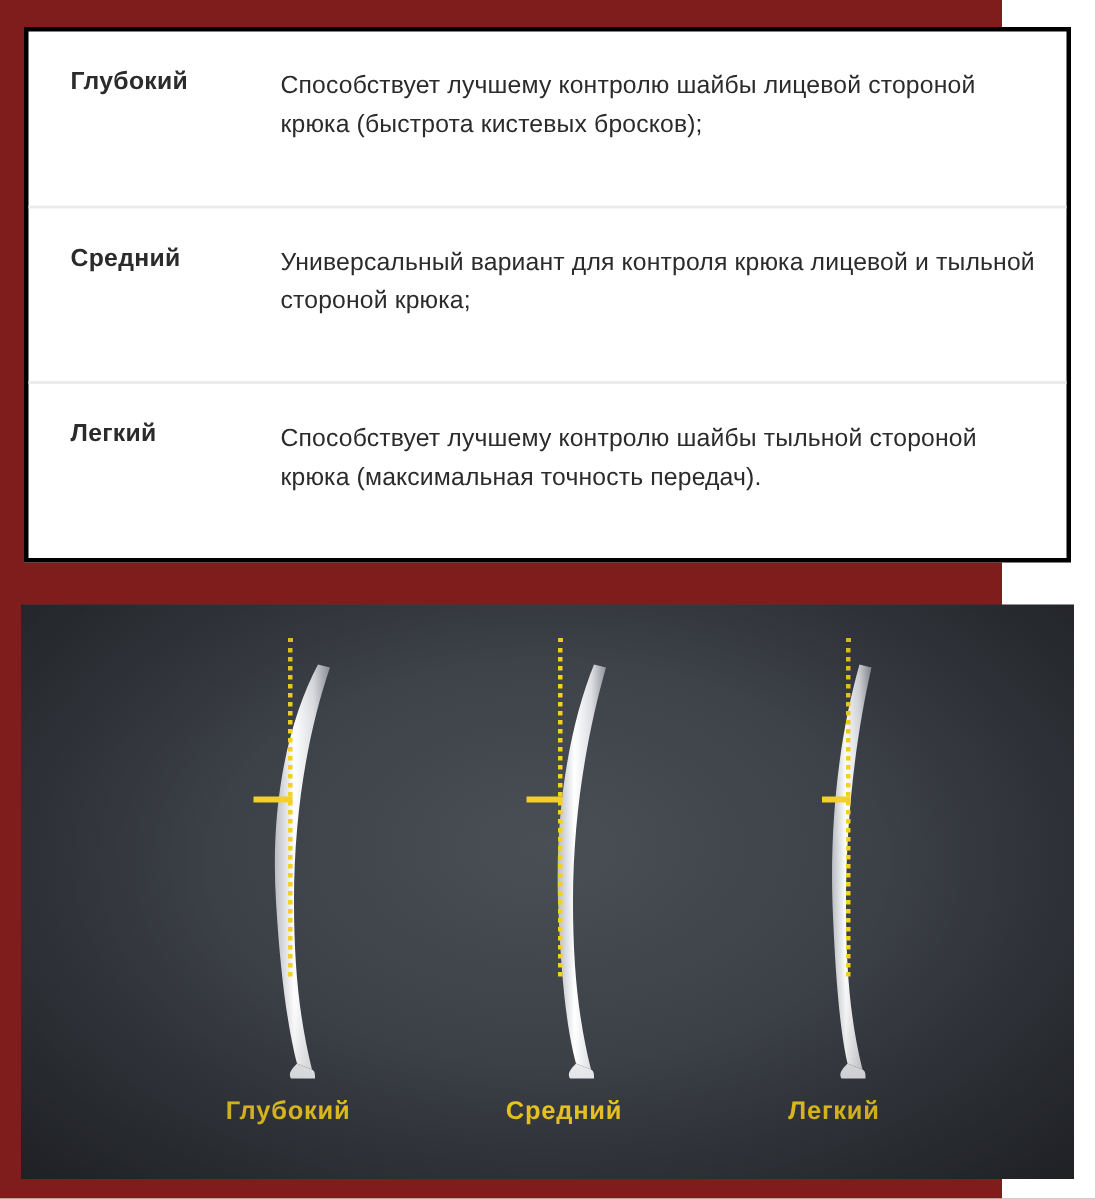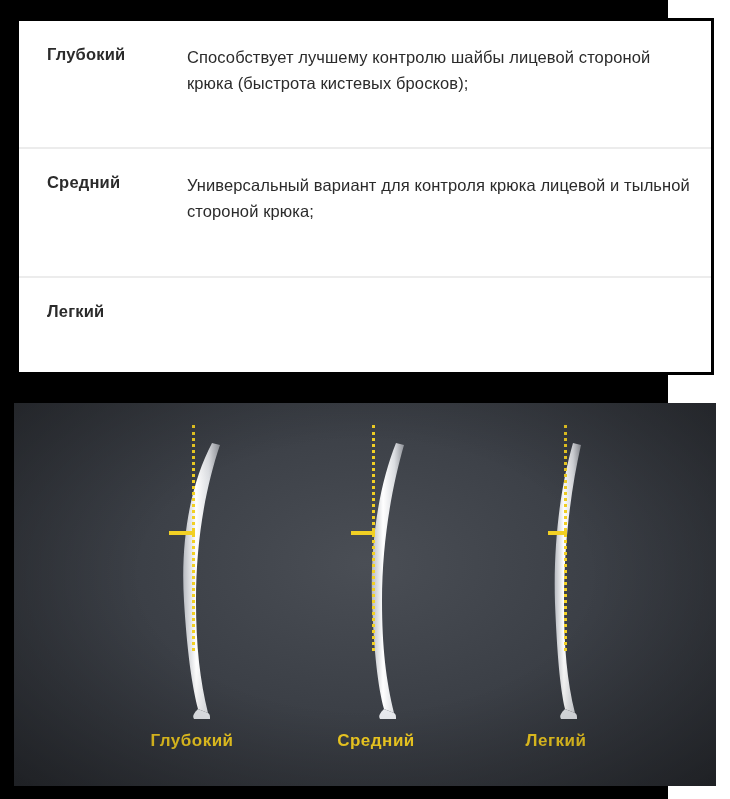--- a/index.html
+++ b/index.html
@@ -11,21 +11,21 @@
     width: 730px;
     height: 799px;
     font-family: "Liberation Sans", sans-serif;
     overflow: hidden;
   }
 
   .page {
     position: relative;
     width: 668px;
     height: 799px;
-    background: #000000;
+    background: #7f1d1d;
   }
 
   
   .table-block {
     position: absolute;
     left: 16px;
     top: 18px;
     width: 698px;
     height: 357px;
     box-sizing: border-box;
@@ -149,20 +149,21 @@
         <div class="tcell-desc">Способствует лучшему контролю шайбы лицевой стороной крюка (быстрота кистевых бросков);</div>
       </div>
 
       <div class="trow">
         <div class="tcell-term">Средний</div>
         <div class="tcell-desc">Универсальный вариант для контроля крюка лицевой и тыльной стороной крюка;</div>
       </div>
 
       <div class="trow">
         <div class="tcell-term">Легкий</div>
+        <div class="tcell-desc">Способствует лучшему контролю шайбы тыльной стороной крюка (максимальная точность передач).</div>
       </div>
 
     </div>
   </div>
 
   <div class="photo-block">
 
     <div class="stick-group g1">
       <svg class="blade-curve" style="position:absolute;left:30px;top:38px;width:90px;height:280px;" viewBox="0 0 90 280">
         <defs>

